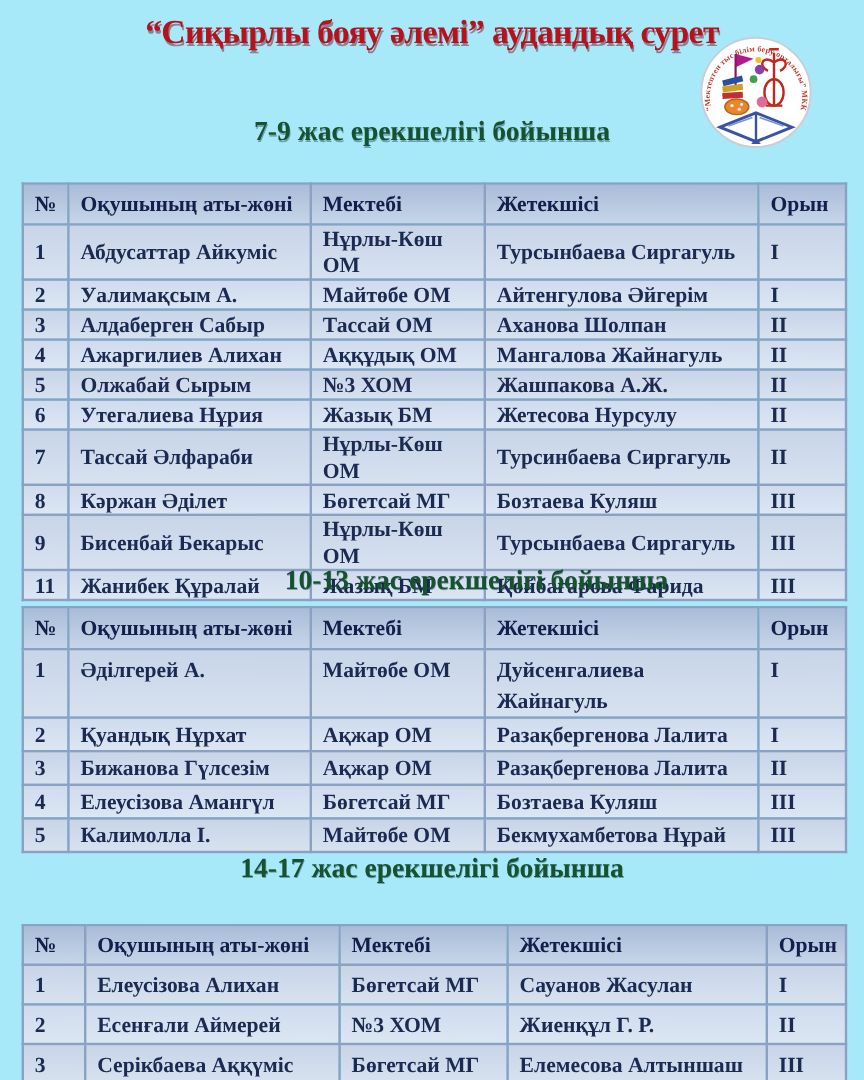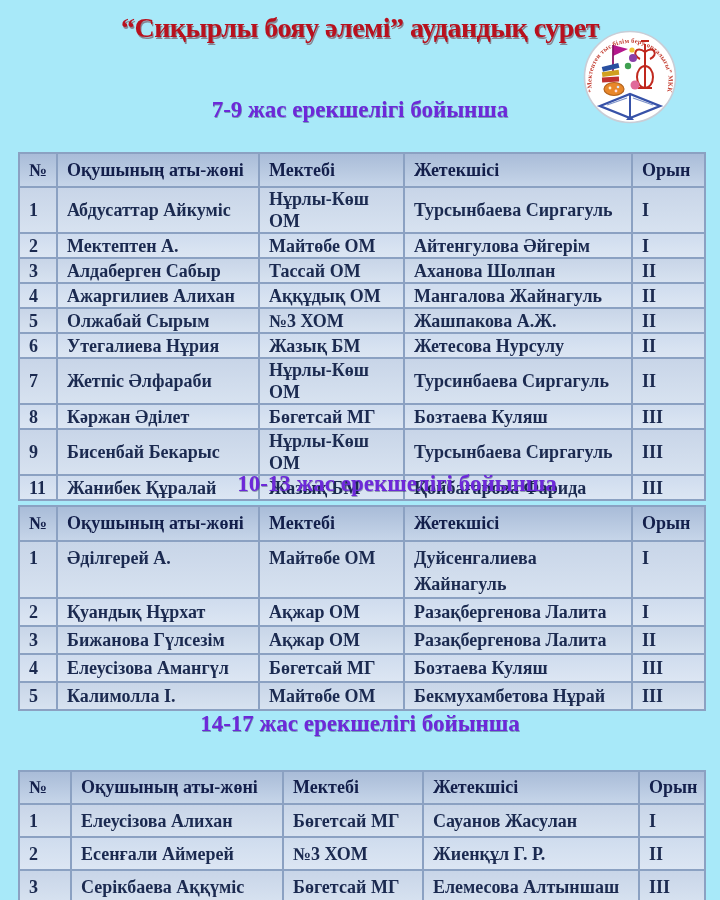--- a/index.html
+++ b/index.html
@@ -19,21 +19,21 @@
     color:#b8111e;
     text-shadow:1px 2px 0 rgba(96,8,18,0.45);
   }
   
   .logo{position:absolute;left:583px;top:30px;width:94px;height:94px;}
   
   .sec-heading{
     position:absolute;left:0;width:720px;margin:0;
     text-align:center;
     font-size:23px;
-    color:#6d28d9;
+    color:#14532d;
     text-shadow:0.5px 1px 0 rgba(10,18,60,0.35);
   }
   #h1{top:97px;}
   #h2{top:471px;padding-left:37px;}
   #h3{top:711px;}
   
   table{
     position:absolute;left:18px;width:686px;
     border-collapse:collapse;table-layout:fixed;
     font-size:18px;
@@ -154,21 +154,21 @@
     <tbody>
         <tr>
           <td>1</td>
           <td>Абдусаттар Айкуміс</td>
           <td>Нұрлы-Көш ОМ</td>
           <td>Турсынбаева Сиргагуль</td>
           <td>I</td>
         </tr>
         <tr>
           <td>2</td>
-          <td>Мектептен А.</td>
+          <td>Уалимақсым А.</td>
           <td>Майтөбе ОМ</td>
           <td>Айтенгулова Әйгерім</td>
           <td>I</td>
         </tr>
         <tr>
           <td>3</td>
           <td>Алдаберген Сабыр</td>
           <td>Тассай ОМ</td>
           <td>Аханова Шолпан</td>
           <td>II</td>
@@ -189,21 +189,21 @@
         </tr>
         <tr>
           <td>6</td>
           <td>Утегалиева Нұрия</td>
           <td>Жазық БМ</td>
           <td>Жетесова Нурсулу</td>
           <td>II</td>
         </tr>
         <tr>
           <td>7</td>
-          <td>Жетпіс Әлфараби</td>
+          <td>Тассай Әлфараби</td>
           <td>Нұрлы-Көш ОМ</td>
           <td>Турсинбаева Сиргагуль</td>
           <td>II</td>
         </tr>
         <tr>
           <td>8</td>
           <td>Кәржан Әділет</td>
           <td>Бөгетсай МГ</td>
           <td>Бозтаева Куляш</td>
           <td>III</td>

